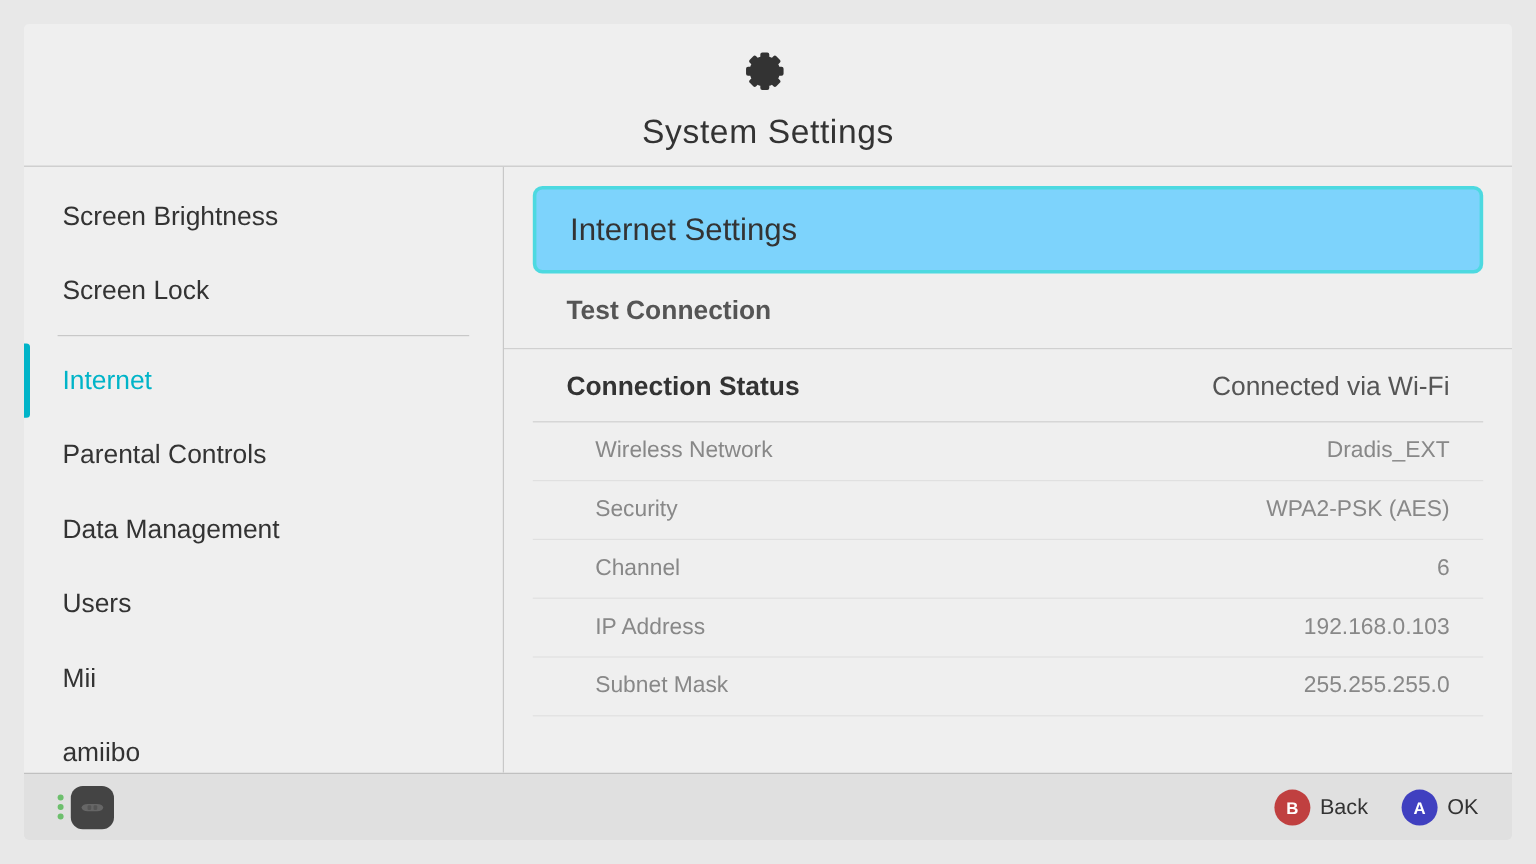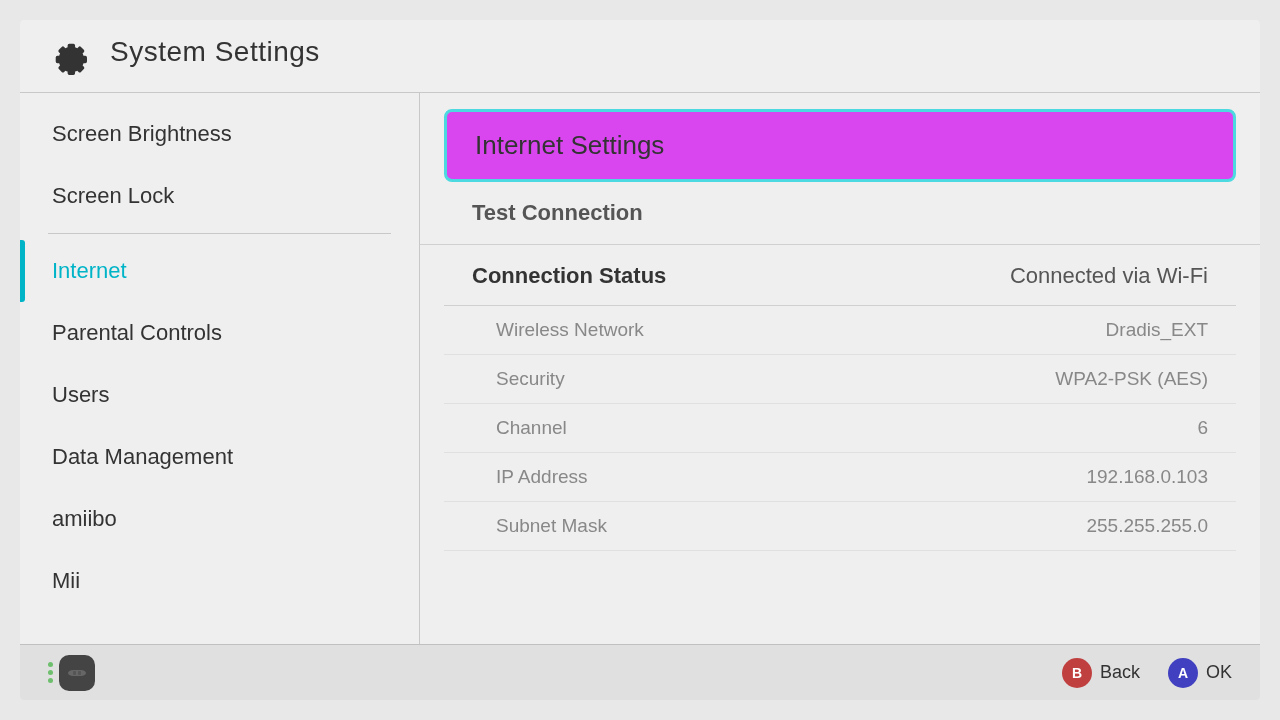--- a/index.html
+++ b/index.html
@@ -20,24 +20,26 @@
       background: #efefef;
       border-radius: 4px;
       display: flex;
       flex-direction: column;
       overflow: hidden;
     }
 
     
     .header {
       display: flex;
+      align-items: center;
       padding: 16px 32px 12px 32px;
       gap: 14px;
       border-bottom: 1.5px solid #c8c8c8;
       flex-shrink: 0;
+      flex-direction: column;
     }
 
     .header-icon {
       width: 44px;
       height: 44px;
       display: flex;
       align-items: center;
       justify-content: center;
     }
 
@@ -104,21 +106,21 @@
       flex: 1;
       overflow-y: auto;
       padding: 0;
     }
 
     
     .internet-settings-box {
       margin: 16px 24px 0 24px;
       border: 3px solid #4dd9e0;
       border-radius: 8px;
-      background: #d946ef;
+      background: #7dd3fc;
       padding: 18px 28px;
       font-size: 26px;
       color: #333;
     }
 
     
     .test-connection {
       padding: 18px 52px;
       font-size: 22px;
       color: #555;
@@ -269,24 +271,24 @@
   </div>
 
   <div class="main-content">
 
     <div class="sidebar">
       <div class="sidebar-item">Screen Brightness</div>
       <div class="sidebar-item">Screen Lock</div>
       <hr class="sidebar-divider">
       <div class="sidebar-item active">Internet</div>
       <div class="sidebar-item">Parental Controls</div>
+      <div class="sidebar-item">Data Management</div>
       <div class="sidebar-item">Users</div>
-      <div class="sidebar-item">Data Management</div>
+      <div class="sidebar-item">Mii</div>
       <div class="sidebar-item">amiibo</div>
-      <div class="sidebar-item">Mii</div>
     </div>
 
     <div class="content-panel">
 
       <div class="internet-settings-box">
         <span>Internet Settings</span>
       </div>
 
       <div class="test-connection">
         <span>Test Connection</span>

